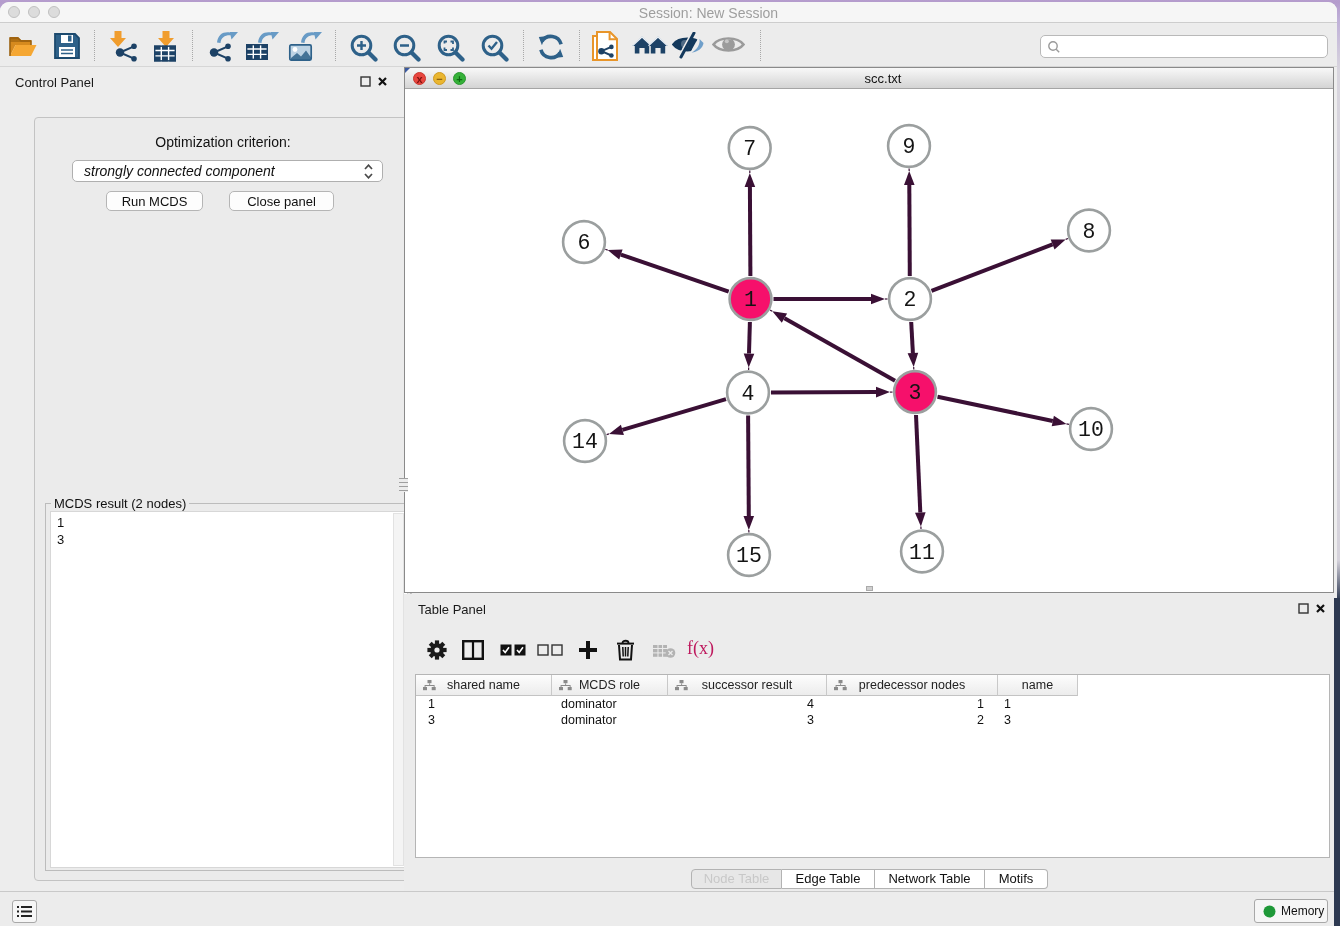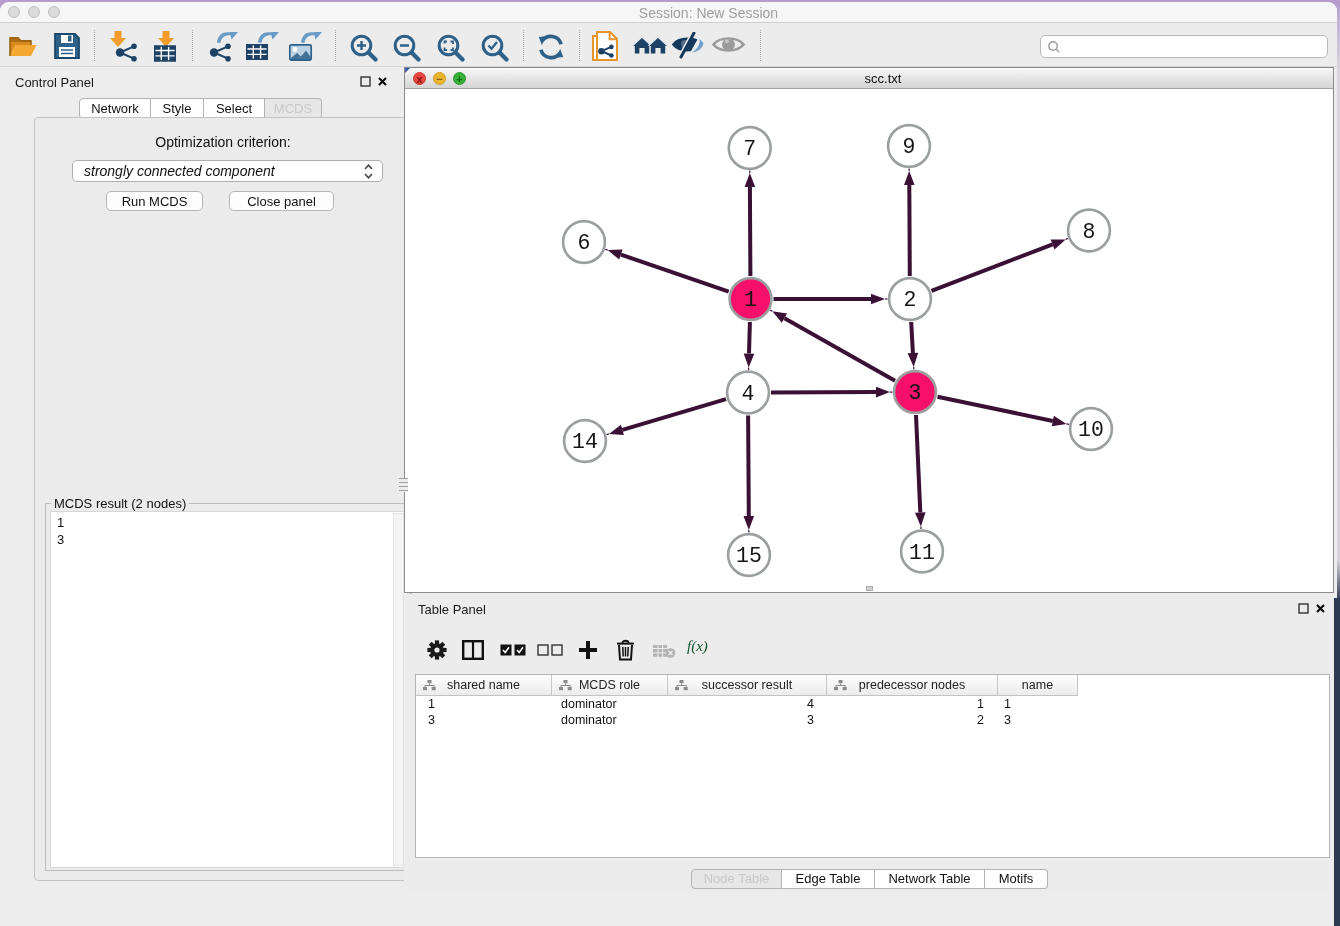--- a/index.html
+++ b/index.html
@@ -254,26 +254,20 @@
           <line x1="10.2" y1="10.2" x2="13.2" y2="13.2" stroke="#9a9a9a" stroke-width="1.4"></line>
         </svg>
     </div>
   </div>
   <div class="cp">
     <div class="paneltitle" style="position:absolute;left:15px;top:7px">Control Panel</div>
     <svg class="abs" style="left:360px;top:8px" width="30" height="12" viewBox="0 0 30 12">
         <rect x="1" y="1" width="9" height="9" fill="none" stroke="#333" stroke-width="1.4"></rect>
         <path d="M19 2 L26 9 M26 2 L19 9" stroke="#111" stroke-width="2.2"></path>
       </svg>
-    <div class="tabs" style="left:79px;top:30px">
-      <div class="tab first" style="width:72px">Network</div>
-      <div class="tab" style="width:53px">Style</div>
-      <div class="tab" style="width:61px">Select</div>
-      <div class="tab last sel" style="width:57px">MCDS</div>
-    </div>
     <div class="cpbody">
       <div style="position:absolute;left:0;top:16px;width:100%;text-align:center;font-size:14px;color:#111">Optimization criterion:</div>
       <div class="combo">strongly connected component
         <svg width="11" height="15" style="position:absolute;right:8px;top:3px" viewBox="0 0 11 15">
             <path d="M2 5 L5.5 1.2 L9 5 M2 10 L5.5 13.8 L9 10" fill="none" stroke="#4a4a4a" stroke-width="1.7"></path>
           </svg>
       </div>
       <div class="btn" style="left:71px;top:73px;width:97px;height:20px">Run MCDS</div>
       <div class="btn" style="left:194px;top:73px;width:105px;height:20px">Close panel</div>
       <div class="resultbox">
@@ -420,21 +414,21 @@
             <rect x="0" y="4" width="14" height="3.4"></rect>
             <rect x="0" y="8.4" width="14" height="3.4"></rect>
           </g>
           <g stroke="#ececec" stroke-width="1">
             <line x1="5" y1="0" x2="5" y2="12"></line>
             <line x1="9.6" y1="0" x2="9.6" y2="12"></line>
           </g>
           <circle cx="17.5" cy="8" r="4.8" fill="#b3b3b3"></circle>
           <path d="M15.5 6 l4 4 M19.5 6 l-4 4" stroke="#ececec" stroke-width="1.3"></path>
         </svg>
-<div style="position:absolute;left:283px;top:44px;font-family:'Liberation Serif',serif;font-style:italic;font-size:15px;color:#14532d">f(x)</div>
+<div style="position:absolute;left:283px;top:44px;font-family:'Liberation Serif',serif;font-size:18px;color:#be185d">f(x)</div>
 </div>
     <div class="ttable" id="ttable">
 <div class="thead" style="left:0px;width:136px">
           <svg width="13" height="11" viewBox="0 0 13 11" style="position:absolute;left:7px;top:5px">
             <g fill="#8a8a8a">
               <rect x="4.5" y="0" width="4" height="3.2"></rect>
               <rect x="0" y="7" width="4" height="3.2"></rect>
               <rect x="8.7" y="7" width="4" height="3.2"></rect>
               <path d="M6.2 3.2 h0.9 v2 h-0.9 z M1.6 5 h10 v0.9 h-10 z M1.6 5.5 h0.9 v2 h-0.9 z M10.7 5.5 h0.9 v2 h-0.9 z"></path>
             </g>
@@ -488,16 +482,36 @@
 <div class="trow" style="left:411px;top:38px;width:157px;text-align:right">2</div>
 <div class="trow" style="left:588px;top:38px">3</div>
 </div>
     <div class="tabs" style="left:287px;top:275px">
       <div class="btab first sel" style="width:91px;border-left:1px solid #b3b3b3;border-radius:4px 0 0 4px;background:#e7e7e7;color:#c8c8c8">Node Table</div>
       <div class="btab" style="width:93px">Edge Table</div>
       <div class="btab" style="width:110px">Network Table</div>
       <div class="btab" style="width:63px;border-radius:0 4px 4px 0">Motifs</div>
     </div>
   </div>
+  <div class="status">
+    <div class="sbtn" style="left:12px;top:8px;width:25px;height:23px">
+      <svg width="17" height="15" style="position:absolute;left:3px;top:3px" viewBox="0 0 17 15">
+          <g fill="#222">
+            <rect x="1" y="2" width="2" height="2"></rect>
+            <rect x="1" y="6.5" width="2" height="2"></rect>
+            <rect x="1" y="11" width="2" height="2"></rect>
+            <rect x="5" y="2" width="11" height="2"></rect>
+            <rect x="5" y="6.5" width="11" height="2"></rect>
+            <rect x="5" y="11" width="11" height="2"></rect>
+          </g>
+        </svg>
+    </div>
+    <div class="sbtn" style="left:1254px;top:7px;width:74px;height:24px">
+      <svg width="13" height="13" style="position:absolute;left:8px;top:5px">
+          <circle cx="6.5" cy="6.5" r="6" fill="#1f9939"></circle>
+        </svg>
+      <div style="position:absolute;left:26px;top:4px;font-size:12px;color:#111">Memory</div>
+    </div>
+  </div>
 </div>
 <div style="position:absolute;left:1334px;top:598px;width:6px;height:328px;background:#2d3951"></div>
 <div style="position:absolute;left:399px;top:478px;width:9px;height:14px;background:repeating-linear-gradient(180deg,#9f9f9f 0 1px,#ececec 1px 4px)"></div>
 <div style="position:absolute;left:866px;top:586px;width:7px;height:5px;background:#d0d0d0;border:1px solid #aaa"></div>
 
 </body></html>

